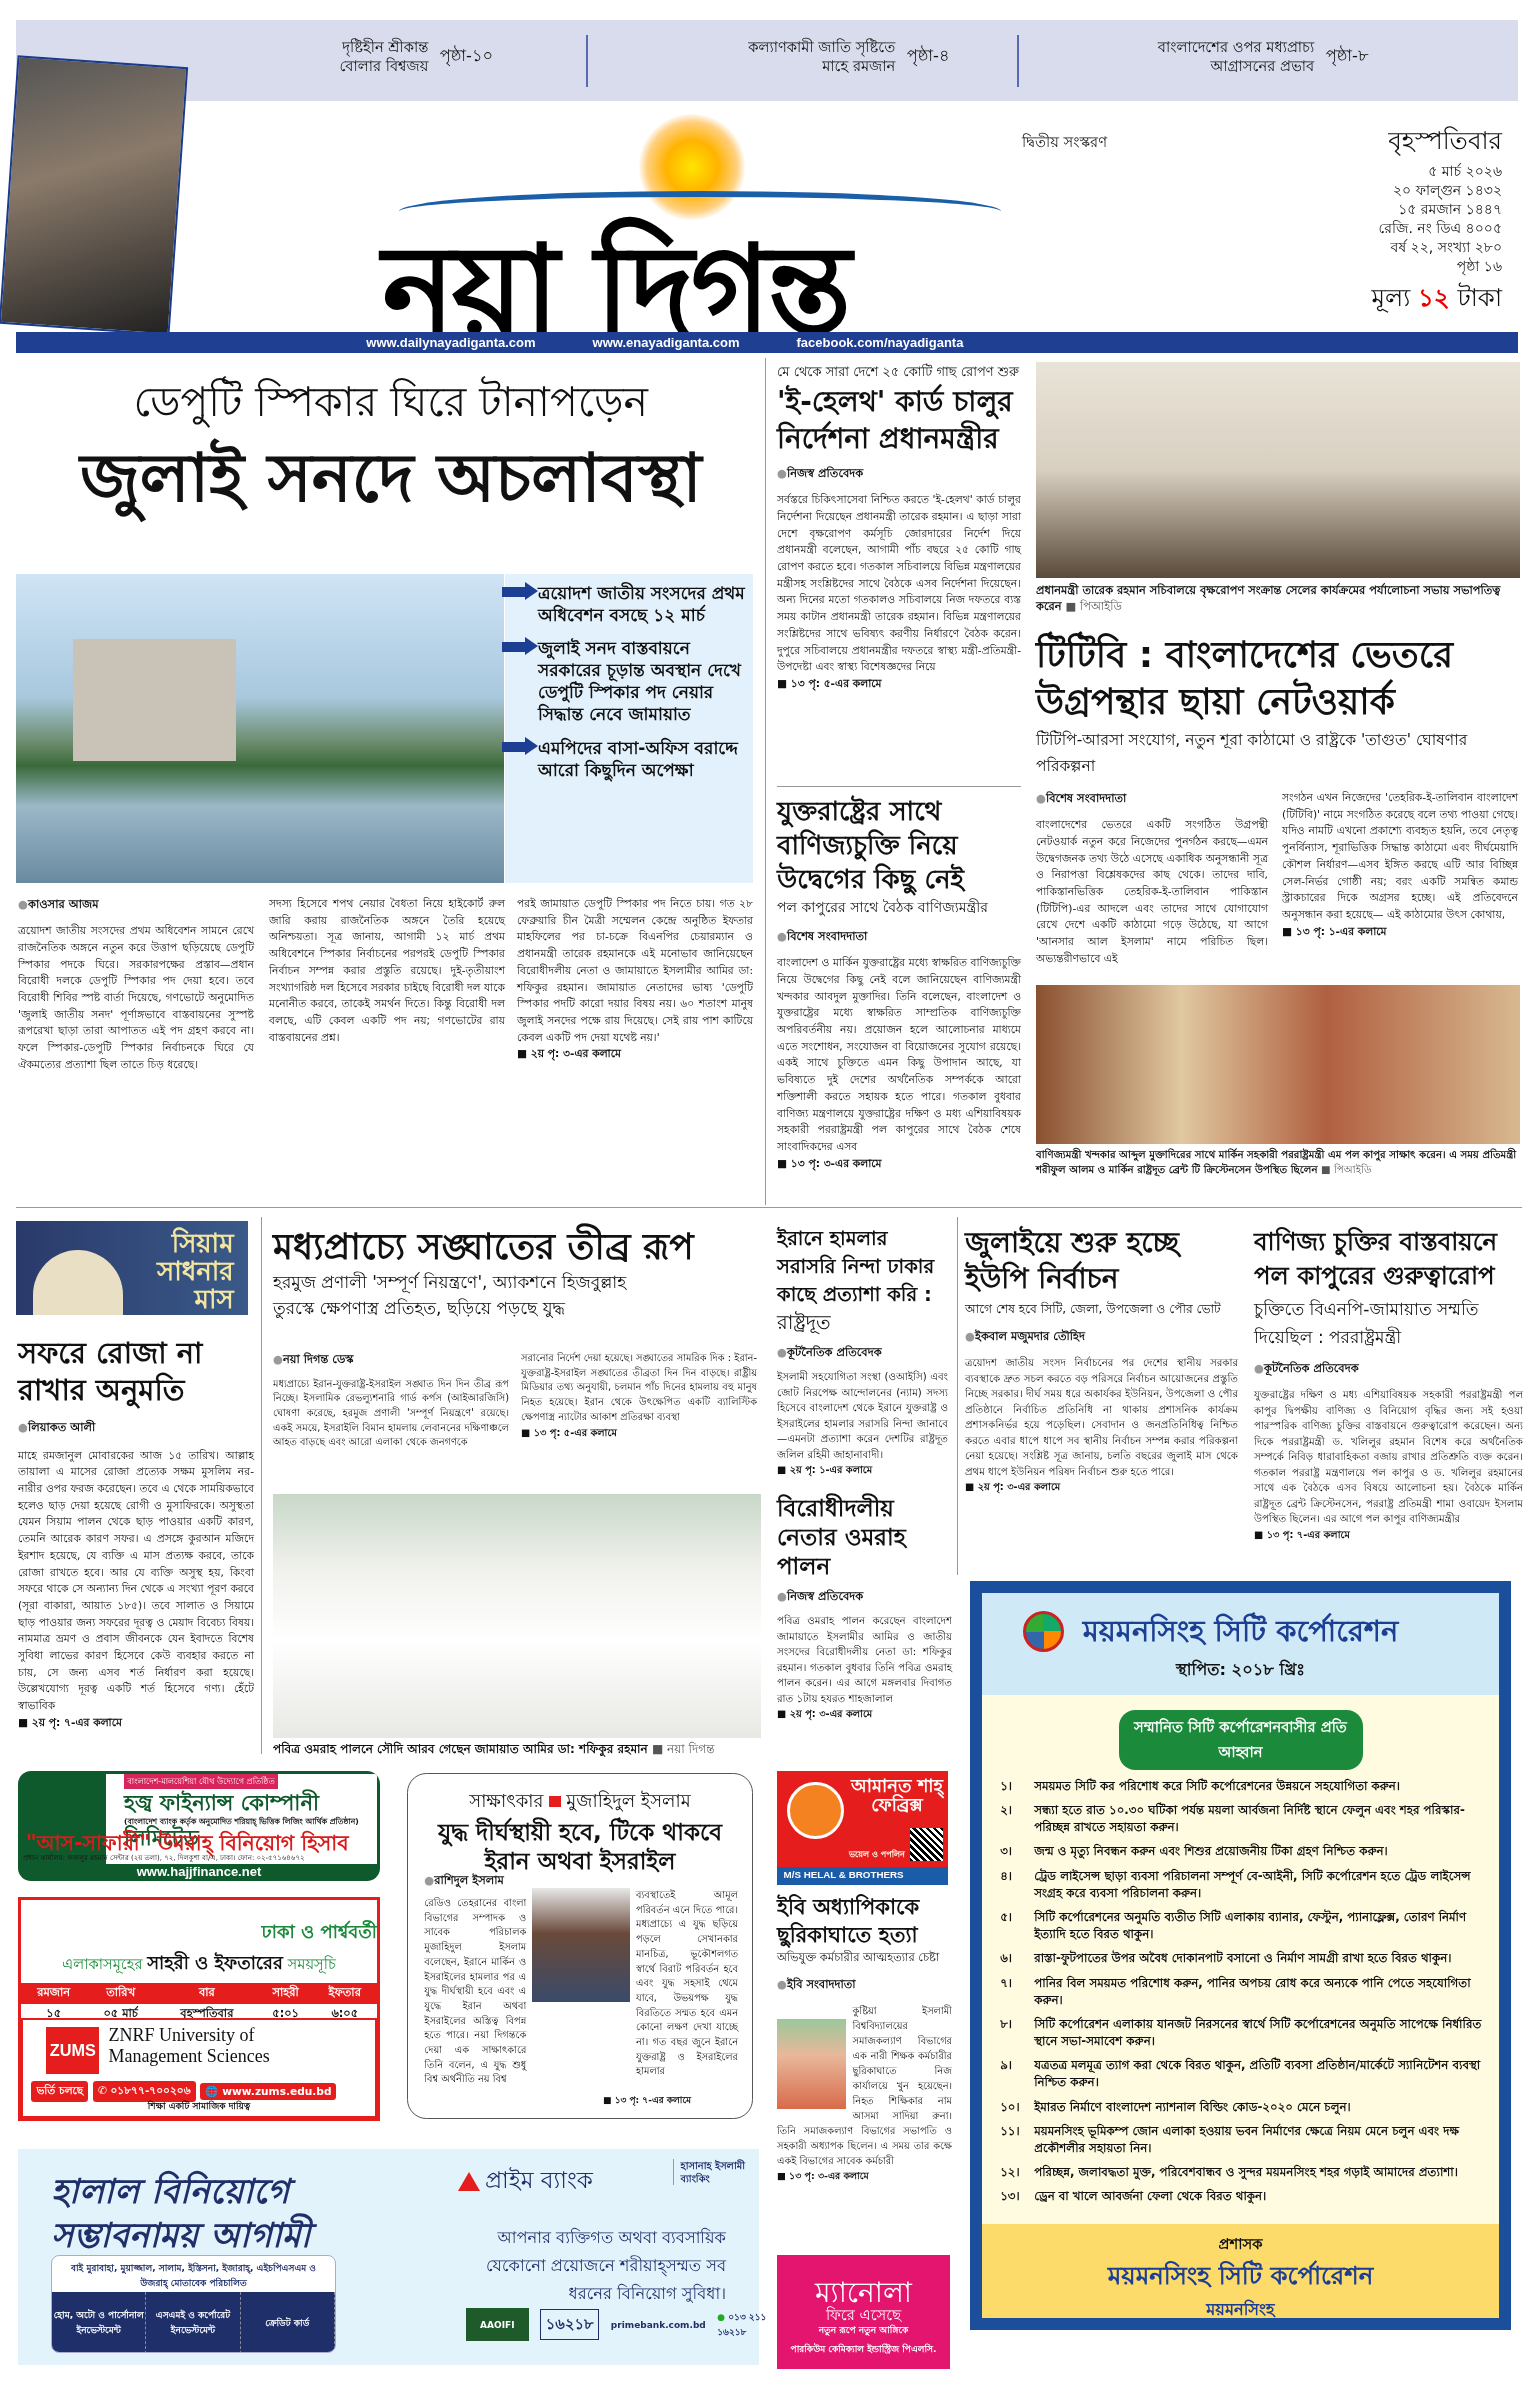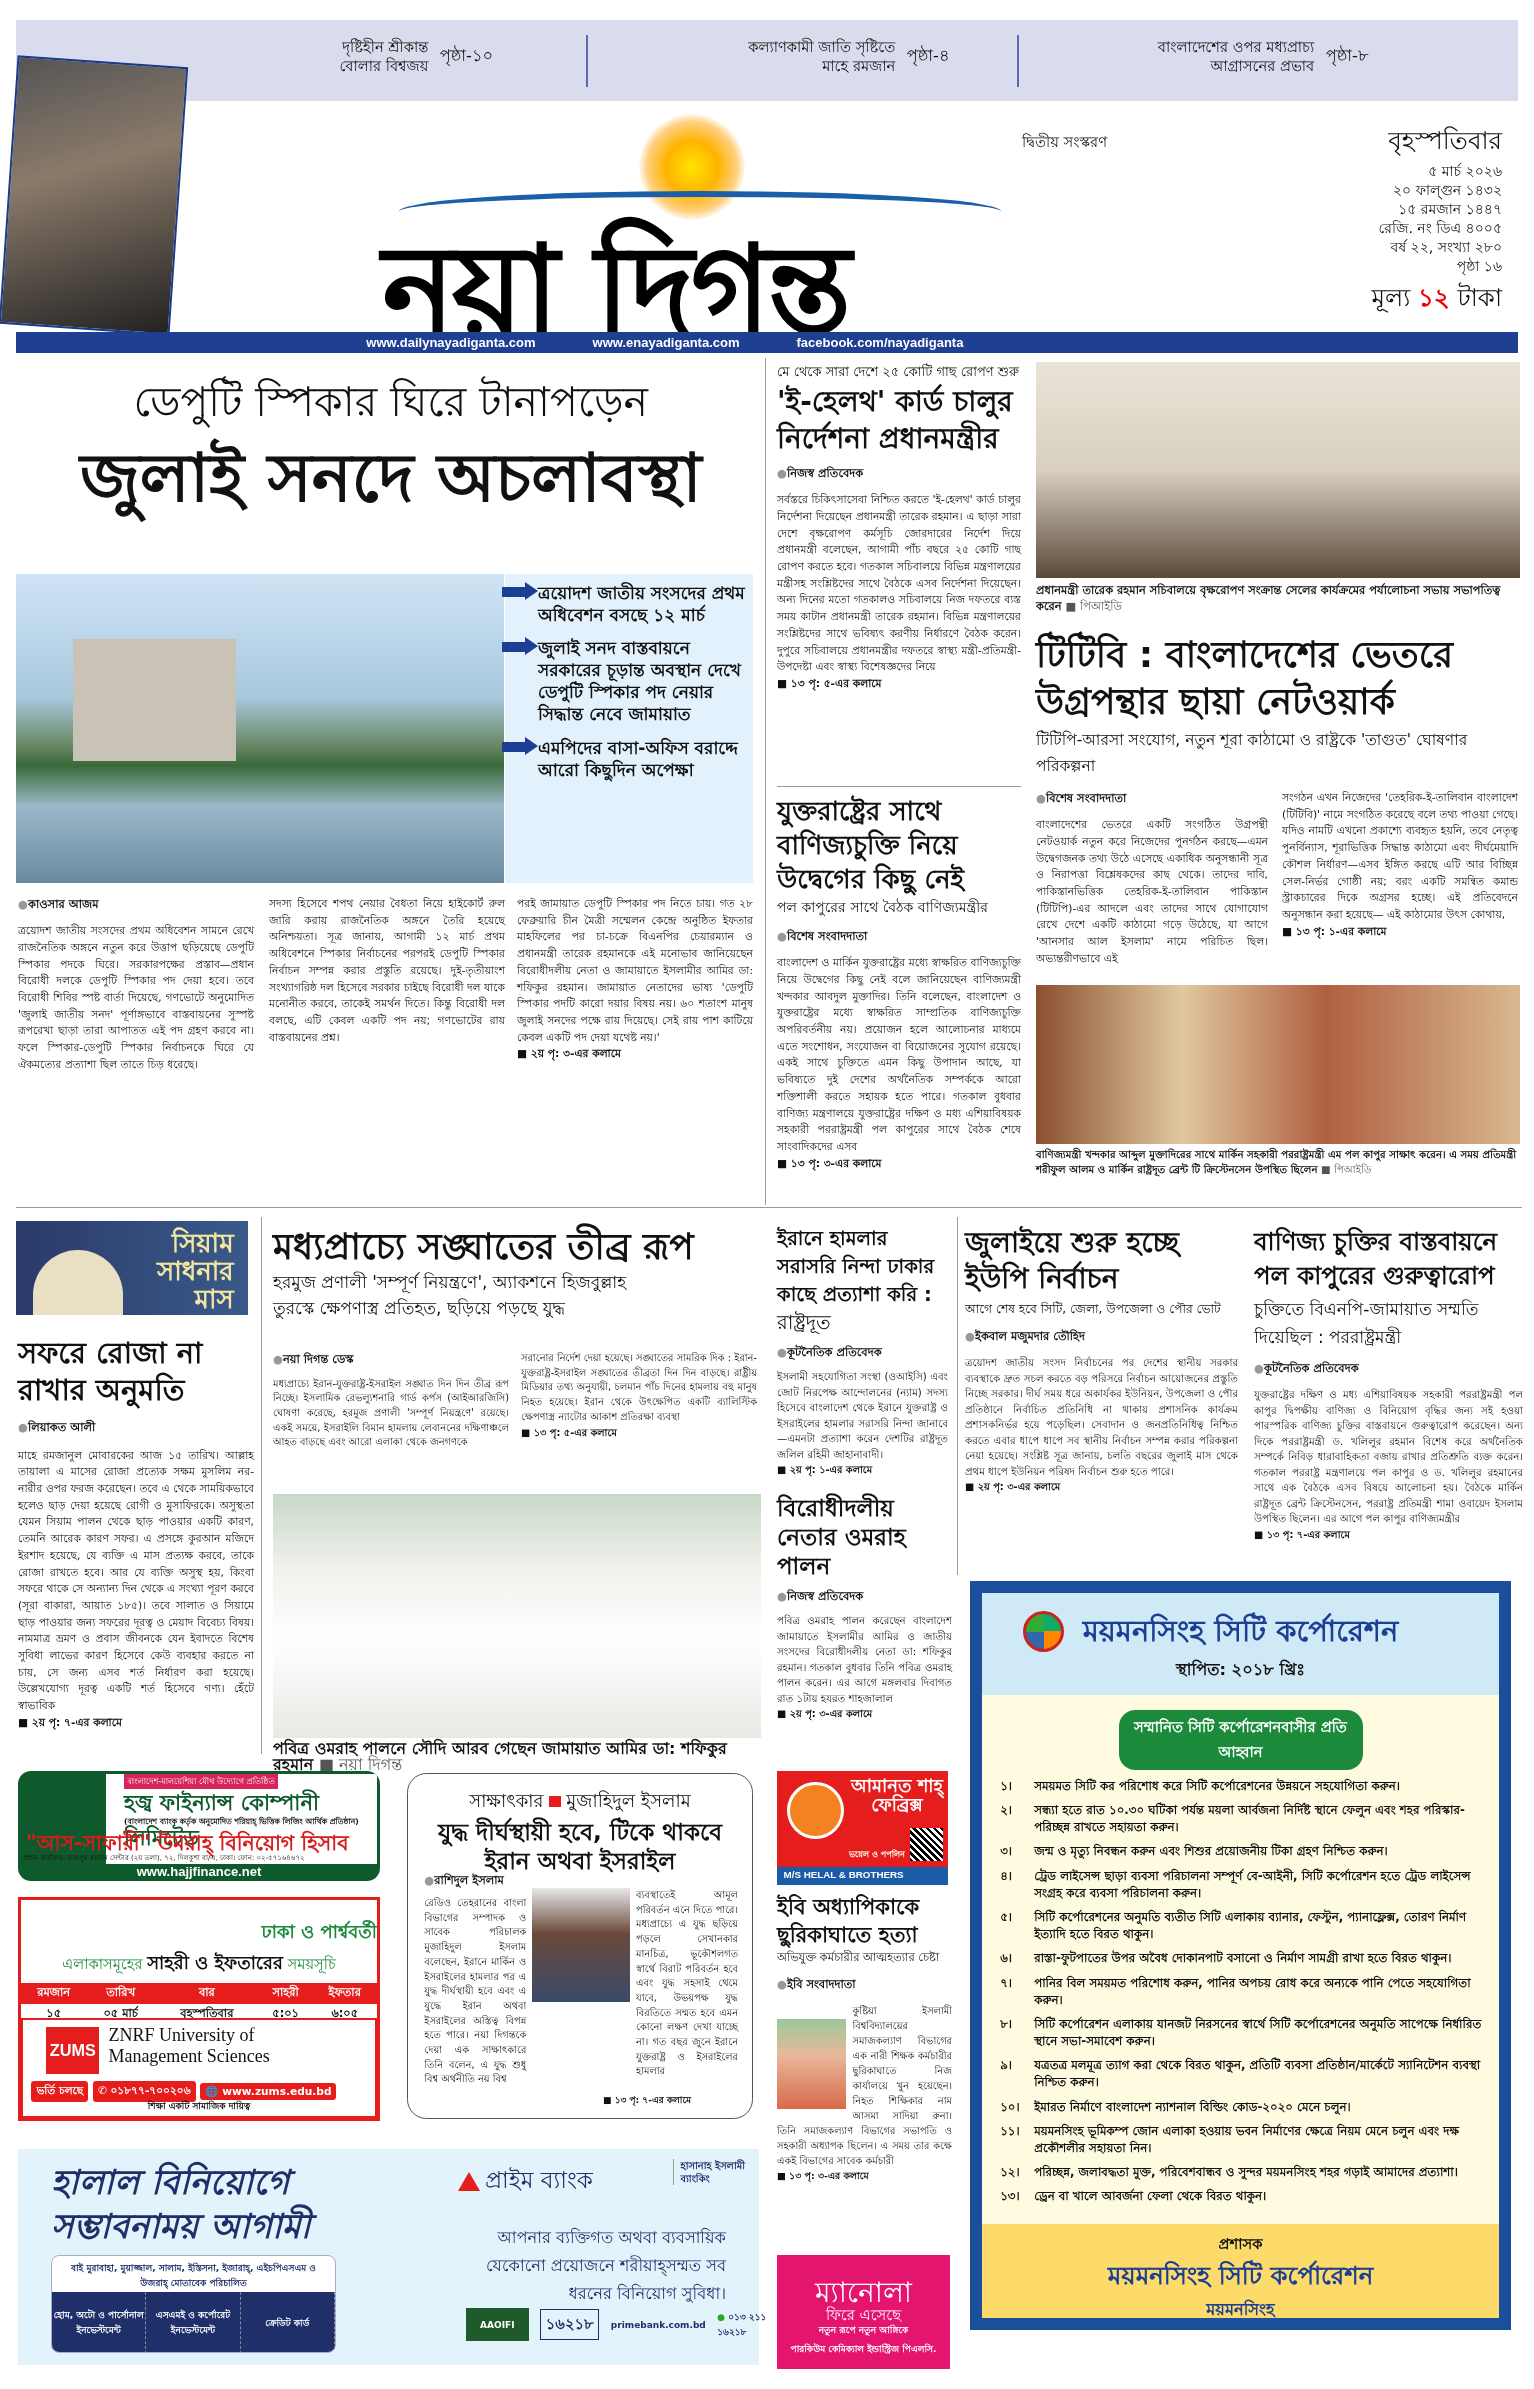--- a/index.html
+++ b/index.html
@@ -73,21 +73,21 @@
 .amanot .circ{position:absolute;left:9.8px;top:11.4px;width:57px;height:57px;border-radius:50%;background:#f48220;border:3.3px solid #fff}
 .amanot .nm{position:absolute;left:69px;top:4.9px;color:#fff;font-weight:bold;font-size:18px;line-height:19.5px;text-align:center}
 .amanot .qr{position:absolute;right:4.9px;top:57px;width:33px;height:33px;background:repeating-linear-gradient(45deg,#000 0 2.4px,#fff 2.4px 4.9px)}
 .amanot .bar{position:absolute;left:0;right:0;bottom:0;height:18px;background:#1a5ca8;color:#fff;font-size:9.8px;font-weight:bold;padding:2.4px 6.5px;font-family:"Liberation Sans",sans-serif}
 .manola{left:777px;top:2255px;width:173px;height:114px;background:#e4156f;color:#fff;text-align:center}
 .manola .t1{font-size:28px;font-weight:normal;margin-top:23px;line-height:29px}
 .manola .t2{font-size:14.7px;line-height:16.3px}
 .manola .t3{font-size:9px;font-weight:bold}
 .manola .t4{font-size:9px;font-weight:bold;margin-top:3.3px}
 .prime{left:18px;top:2149px;width:741px;height:216px;background:#e3f3fb}
-.prime .h{position:absolute;left:33px;top:11px;font-size:34px;font-weight:bold;font-style:italic;color:#1f2f6a;line-height:44px}
+.prime .h{position:absolute;left:33px;top:20px;font-size:34px;font-weight:bold;font-style:italic;color:#1f2f6a;line-height:44px}
 .prime .prods{position:absolute;left:33px;top:106px;width:285px;height:98px;border:0.8px solid #aac;border-radius:8.1px;overflow:hidden;background:#fff}
 .prime .prods .top{font-size:9px;text-align:center;padding:4.9px;height:36px;color:#1f2f6a;font-weight:bold}
 .prime .prods .bot{background:#1f2f6a;color:#fff;display:flex;height:62px;font-size:9px;font-weight:bold;text-align:center}
 .prime .prods .bot div{flex:1;display:flex;align-items:center;justify-content:center;border-right:0.8px dashed #889}
 .prime .brand{position:absolute;left:440px;top:13px;font-size:23px;color:#1f2f6a}
 .prime .brand .tri{display:inline-block;width:0;height:0;border-left:11.4px solid transparent;border-right:11.4px solid transparent;border-bottom:19.5px solid #e51d1d;vertical-align:middle;margin-right:4.9px}
 .prime .hasanah{position:absolute;left:655px;top:9.8px;font-size:9.8px;color:#1f2f6a;font-weight:bold;border-left:0.8px solid #999;padding-left:6.5px;line-height:13px}
 .prime .msg{position:absolute;right:33px;top:75px;width:269px;text-align:right;font-size:16.3px;color:#1f2f6a;line-height:28px}
 .prime .foot{position:absolute;left:448px;top:159px;display:flex;gap:11.4px;align-items:center;font-size:9px;font-weight:bold;color:#1f2f6a}
 .prime .foot .aaoifi{width:90px;height:33px;background:#1f5a2a;color:#fff;display:flex;align-items:center;justify-content:center}
@@ -236,21 +236,21 @@
 </div>
 <div class="col" style="left:273px;top:1351px;width:236px">
   <div class="byline" style="margin-bottom:6.5px">নয়া দিগন্ত ডেস্ক</div>
   <div class="body" style="font-size:9.8px;line-height:14.7px">মধ্যপ্রাচ্যে ইরান-যুক্তরাষ্ট্র-ইসরাইল সঙ্ঘাত দিন দিন তীব্র রূপ নিচ্ছে। ইসলামিক রেভল্যুশনারি গার্ড কর্পস (আইআরজিসি) ঘোষণা করেছে, হরমুজ প্রণালী 'সম্পূর্ণ নিয়ন্ত্রণে' রয়েছে। একই সময়ে, ইসরাইলি বিমান হামলায় লেবাননের দক্ষিণাঞ্চলে আহত বাড়ছে এবং আরো এলাকা থেকে জনগণকে</div>
 </div>
 <div class="col" style="left:521px;top:1351px;width:236px">
   <div class="body" style="font-size:9.8px;line-height:14.7px">সরানোর নির্দেশ দেয়া হয়েছে। সঙ্ঘাতের সামরিক দিক : ইরান-যুক্তরাষ্ট্র-ইসরাইল সঙ্ঘাতের তীব্রতা দিন দিন বাড়ছে। রাষ্ট্রীয় মিডিয়ার তথ্য অনুযায়ী, চলমান পাঁচ দিনের হামলায় বহু মানুষ নিহত হয়েছে। ইরান থেকে উৎক্ষেপিত একটি ব্যালিস্টিক ক্ষেপণাস্ত্র ন্যাটোর আকাশ প্রতিরক্ষা ব্যবস্থা</div>
   <div class="body cont" style="font-size:9.8px">■ ১৩ পৃ: ৫-এর কলামে</div>
 </div>
 <div class="imgph" style="left:273px;top:1494px;width:488px;height:244px;background:linear-gradient(180deg,#c8d8c8 0%,#f0f0ec 30%,#ffffff 60%,#e8e8e4 100%)"></div>
-<div class="col caption" style="left:273px;top:1741px;width:488px;font-size:16px">
+<div class="col caption" style="left:273px;top:1741px;width:488px;font-size:12px">
   <span>পবিত্র ওমরাহ পালনে সৌদি আরব গেছেন জামায়াত আমির ডা: শফিকুর রহমান</span> <span class="src">■ নয়া দিগন্ত</span>
 </div>
 
 <div class="col" style="left:777px;top:1225px;width:171px">
   <div class="h2" style="font-size:19.5px;line-height:28px"><span>ইরানে হামলার সরাসরি নিন্দা ঢাকার কাছে প্রত্যাশা করি :</span> <span style="font-weight:normal">রাষ্ট্রদূত</span></div>
   <div class="byline" style="margin:6.5px 0">কূটনৈতিক প্রতিবেদক</div>
   <div class="body" style="font-size:10.2px;line-height:15.5px">ইসলামী সহযোগিতা সংস্থা (ওআইসি) এবং জোট নিরপেক্ষ আন্দোলনের (ন্যাম) সদস্য হিসেবে বাংলাদেশ থেকে ইরানে যুক্তরাষ্ট্র ও ইসরাইলের হামলার সরাসরি নিন্দা জানাবে—এমনটা প্রত্যাশা করেন দেশটির রাষ্ট্রদূত জলিল রহিমী জাহানাবাদী।</div>
   <div class="body cont" style="font-size:9.8px">■ ২য় পৃ: ১-এর কলামে</div>
 </div>
 <div class="col" style="left:777px;top:1494px;width:175px">

